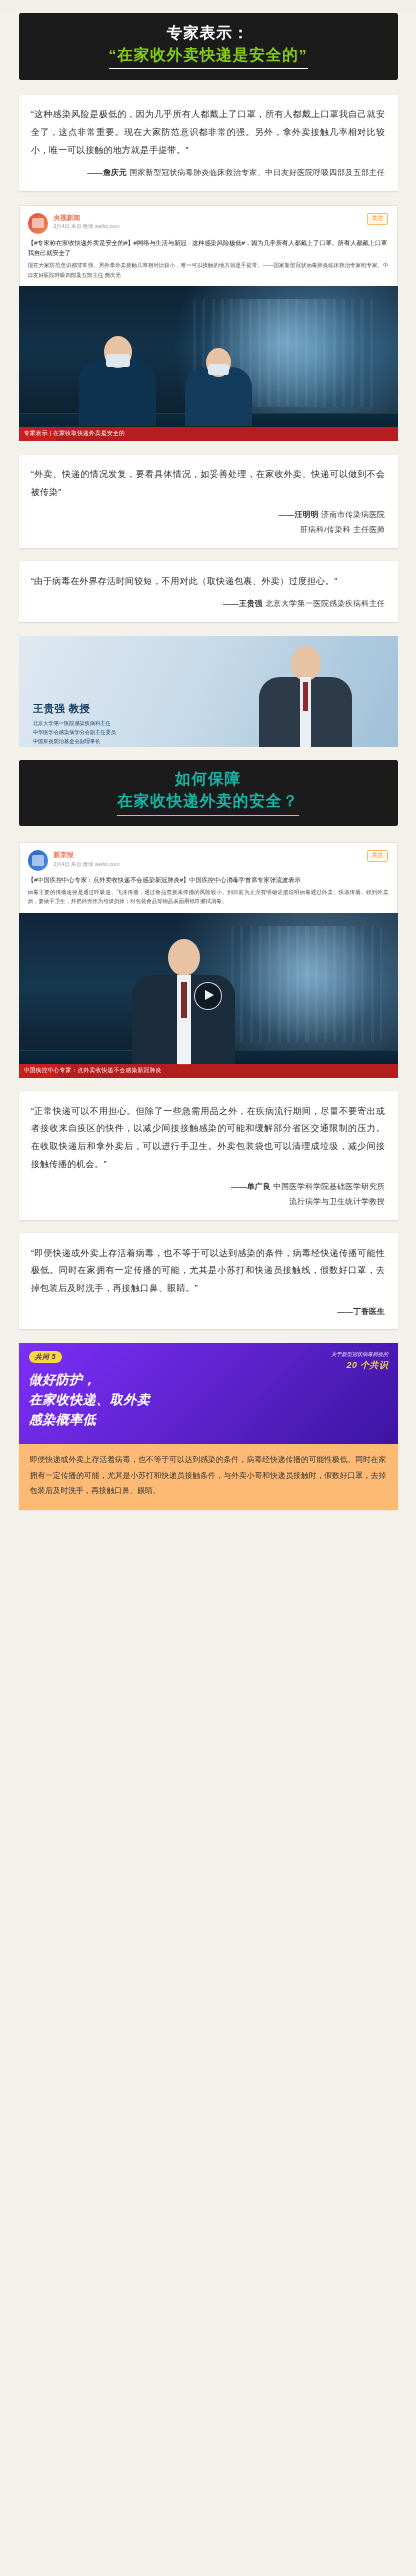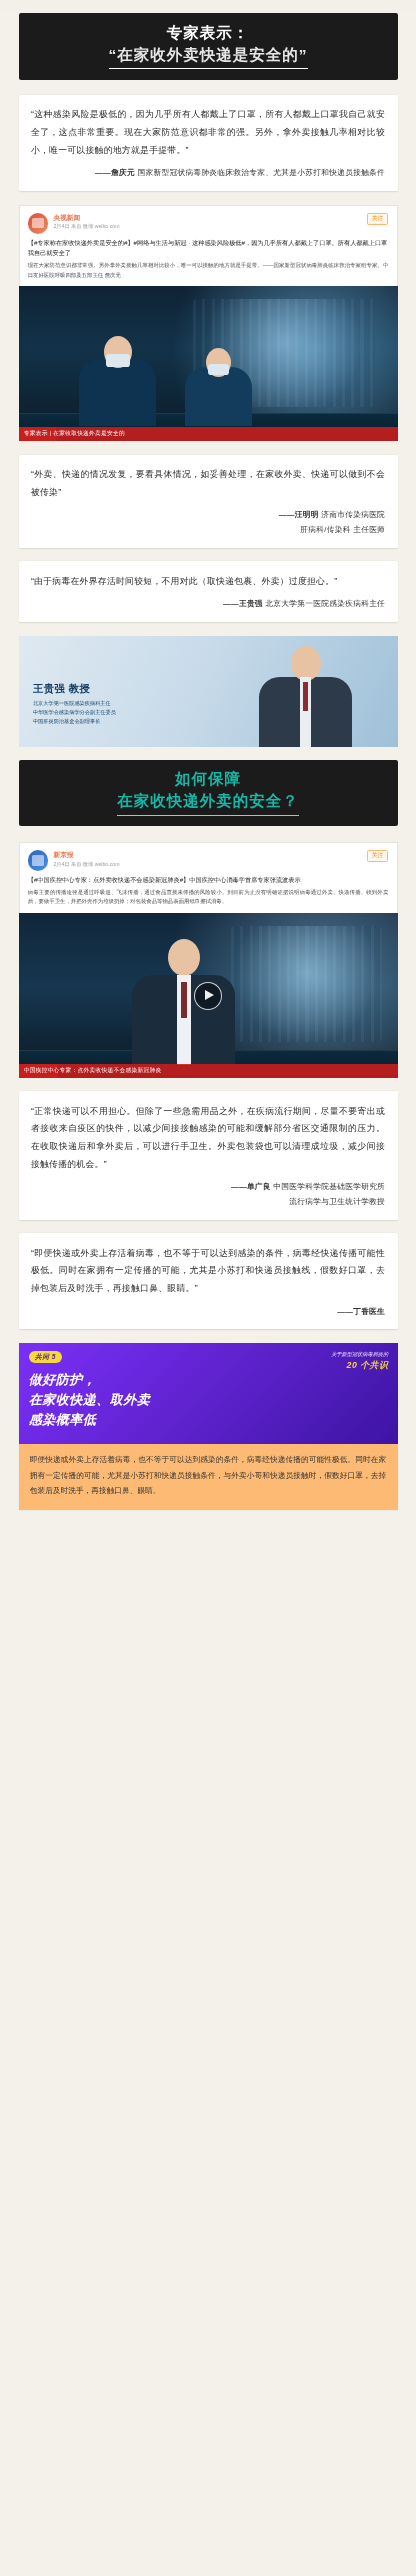--- a/index.html
+++ b/index.html
@@ -27,21 +27,21 @@
     text-align: center;
   }
   .banner .line1 {
     color: #ffffff;
     font-size: 15.5px;
     font-weight: bold;
     letter-spacing: 1px;
     line-height: 1.35;
   }
   .banner .line2 {
-    color: #e5e5e5;
+    color: #84cc16;
     font-size: 15.5px;
     font-weight: bold;
     letter-spacing: 1px;
     line-height: 1.4;
     border-bottom: 1.5px solid #ffffff;
     display: inline-block;
     padding-bottom: 3.1px;
   }
   .banner-yellow {
     background: #1b1b1b;
@@ -240,21 +240,21 @@
     content: "";
     position: absolute;
     left: 10.3px; top: 7.7px;
     border-left: 9.3px solid rgba(255,255,255,.92);
     border-top: 5.7px solid transparent;
     border-bottom: 5.7px solid transparent;
   }
   .namecard {
     position: absolute;
     left: 14.4px;
-    bottom: 20px;
+    bottom: 0;
     color: #103a5e;
   }
   .namecard .n1 {
     font-size: 10.3px;
     font-weight: bold;
     letter-spacing: 0.5px;
   }
   .namecard .n2 {
     margin-top: 3.1px;
     font-size: 5.2px;
@@ -323,21 +323,21 @@
 
   <div class="banner">
     <div class="line1">专家表示：</div>
     <div class="line2">“在家收外卖快递是安全的”</div>
   </div>
 
   <div class="card">
     <div class="quote">“这种感染风险是极低的，因为几乎所有人都戴上了口罩，所有人都戴上口罩我自己就安全了，这点非常重要。现在大家防范意识都非常的强。另外，拿外卖接触几率相对比较小，唯一可以接触的地方就是手提带。”</div>
     <div class="attrib">
       <span class="nm">——詹庆元</span>
-      <span>国家新型冠状病毒肺炎临床救治专家、尤其是小苏打和快递员接触条件</span>
+      <span>国家新型冠状病毒肺炎临床救治专家、中日友好医院呼吸四部及五部主任</span>
     </div>
   </div>
 
   <div class="weibo">
     <div class="weibo-head">
       <div class="avatar"></div>
       <div class="weibo-meta">
         <div class="weibo-name">央视新闻</div>
         <div class="weibo-time">2月4日 来自 微博 weibo.com</div>
       </div>

